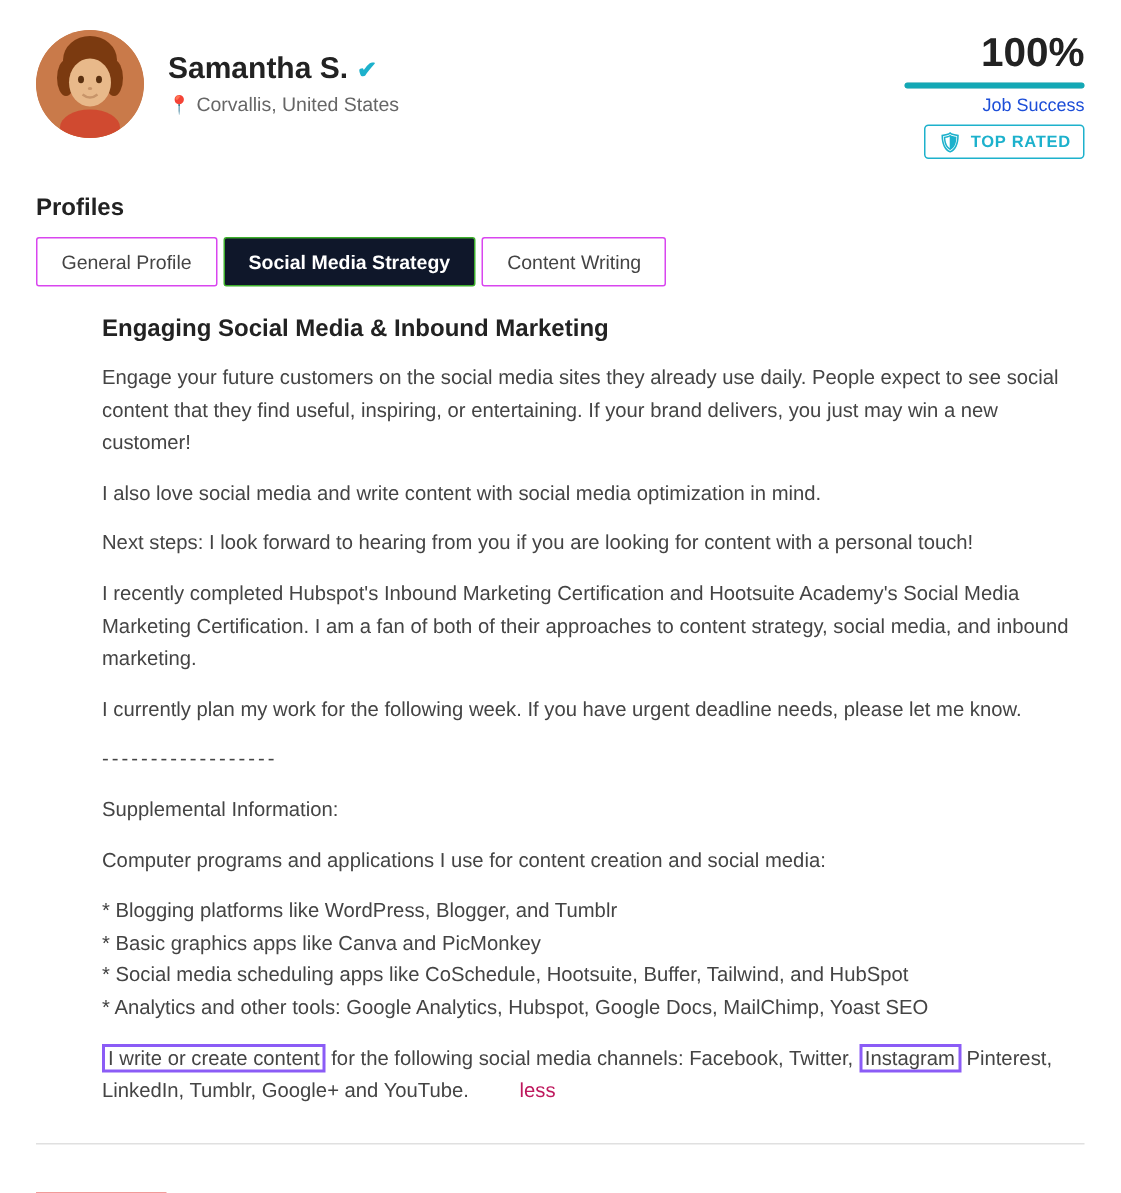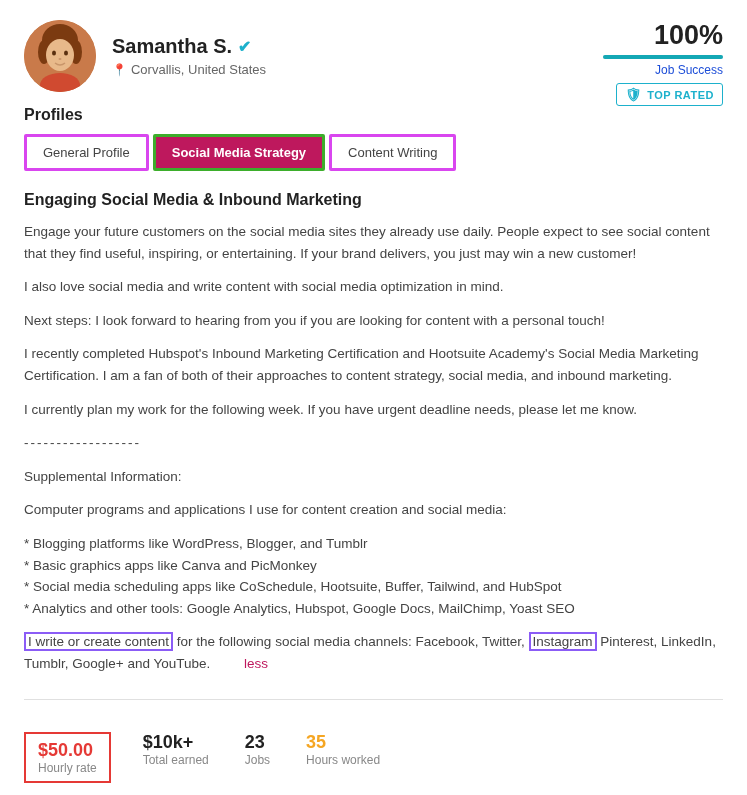--- a/index.html
+++ b/index.html
@@ -11,20 +11,21 @@
       width: 747px;
       min-height: 795px;
       padding: 20px 24px;
     }
 
     
     .header {
       display: flex;
       align-items: flex-start;
       justify-content: space-between;
+      margin-bottom: 24px;
     }
     .header-left {
       display: flex;
       align-items: center;
       gap: 16px;
     }
     .avatar {
       width: 72px;
       height: 72px;
       border-radius: 50%;
@@ -120,38 +121,39 @@
       font-weight: bold;
       margin-bottom: 10px;
       color: #222;
     }
     .profile-tabs {
       display: flex;
       gap: 0;
     }
     .profile-tab {
       padding: 8px 16px;
-      border: 3px solid #d946ef;
+      border: 1px solid #d946ef;
       background: #fff;
       cursor: pointer;
       font-size: 13px;
       color: #444;
       margin-right: 4px;
       border-radius: 2px;
     }
     .profile-tab.active {
-      background: #be185d;
+      background: #0f172a;
       color: #fff;
       border-color: #3dae2b;
       font-weight: bold;
     }
 
     
     .main-content {
       margin-bottom: 24px;
+      margin-left: 44px;
     }
     .content-heading {
       font-size: 16px;
       font-weight: bold;
       color: #222;
       margin-bottom: 12px;
     }
     .content-body p {
       margin-bottom: 12px;
       line-height: 1.6;

